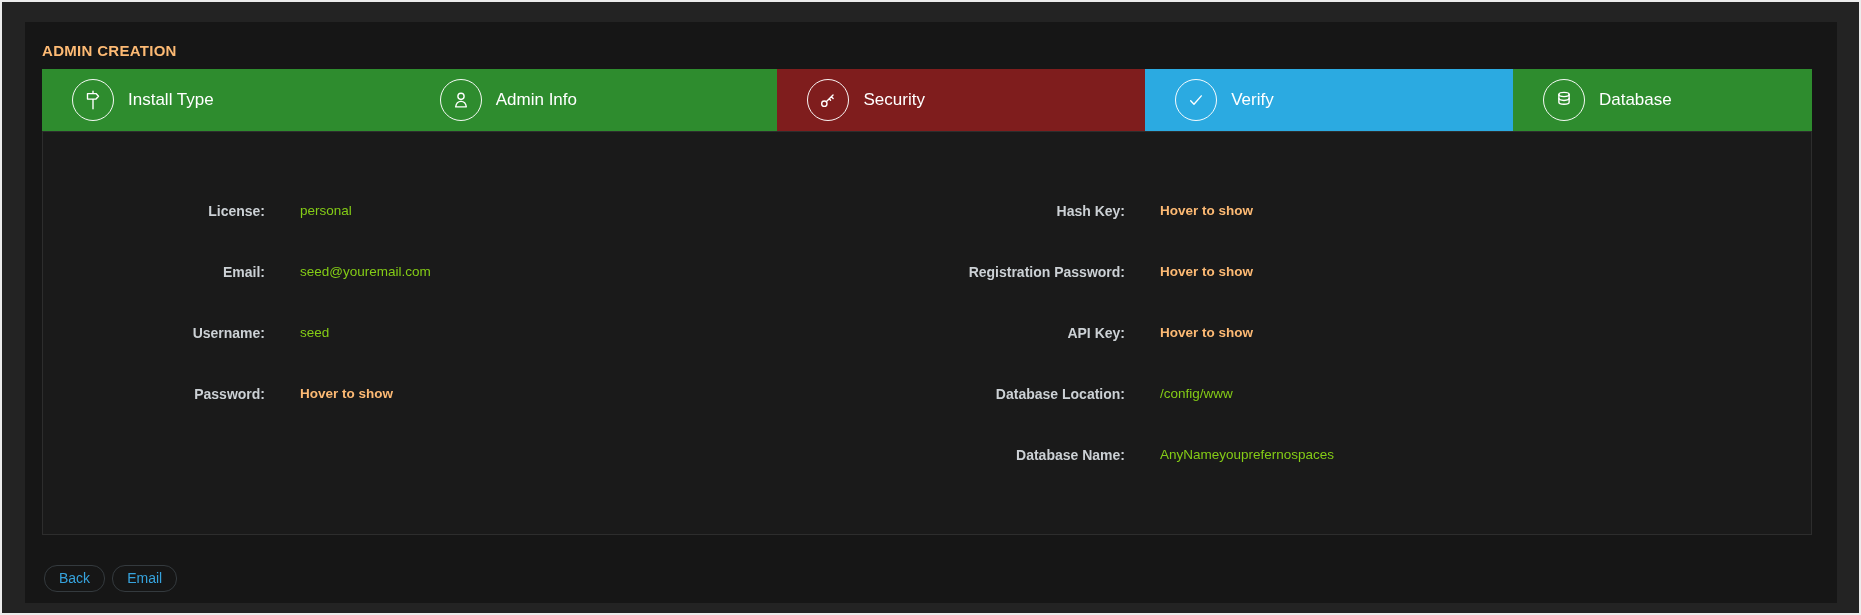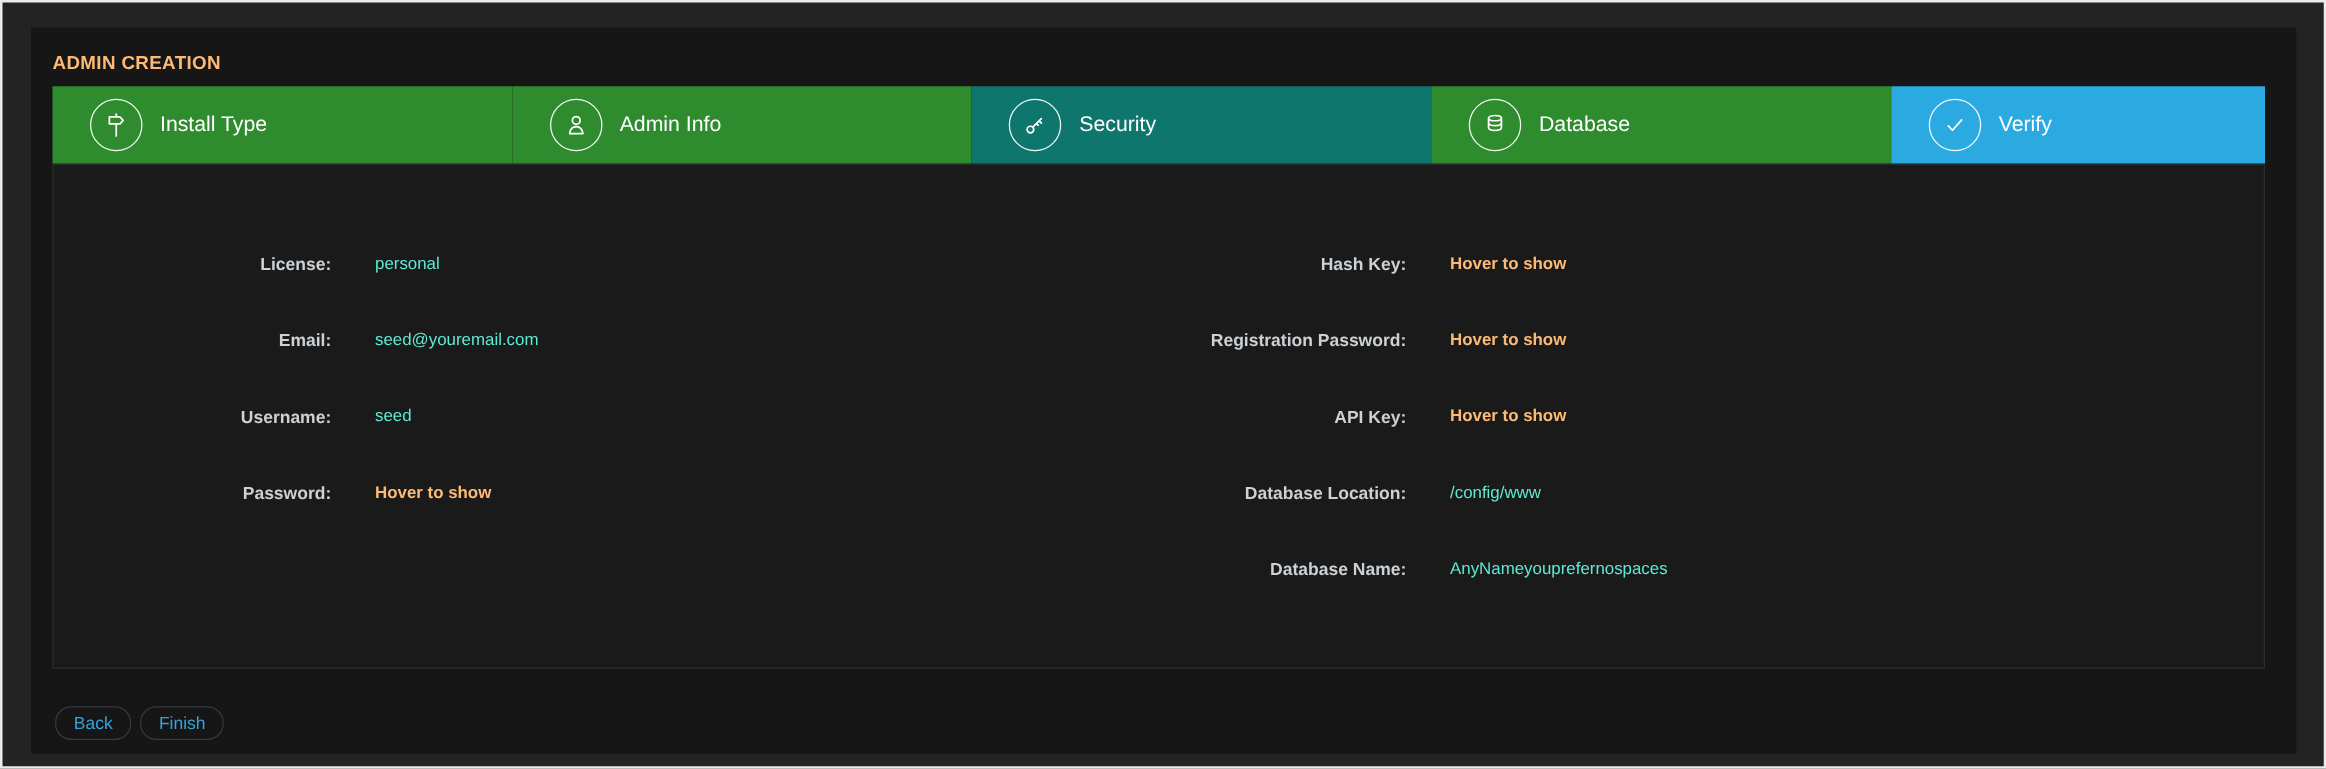--- a/index.html
+++ b/index.html
@@ -16,21 +16,21 @@
   .step-icon svg{width:22px;height:22px;stroke:#fff;fill:none;stroke-width:1.5;stroke-linecap:round;stroke-linejoin:round;}
   .step-label{color:#fff;font-size:17px;}
   
   .formbox{position:absolute;left:17px;right:25px;top:109px;bottom:68px;background:#1a1a1a;
     border:1px solid #2d2d2d;box-sizing:border-box;display:flex;padding-top:71px;}
   .col{width:50%;box-sizing:border-box;}
   .field-row{display:flex;align-items:flex-start;height:25px;margin-bottom:36px;}
   .field-label{font-size:14px;font-weight:bold;color:#ccd1d5;text-align:right;flex:0 0 auto;}
   .col-left .field-label{width:222px;}
   .col-right .field-label{width:198px;}
-  .field-value{margin-left:35px;font-size:13.5px;color:#5eead4;}
+  .field-value{margin-left:35px;font-size:13.5px;color:#84cc16;}
   .field-value.hidden-value{color:#fdba74;font-weight:bold;cursor:pointer;}
   
   .actions{position:absolute;left:19px;bottom:11px;display:flex;gap:7px;}
   .actions button{background:transparent;border:1px solid #343a3e;border-radius:13px;
     color:#36a3dd;font-size:14px;font-family:"Liberation Sans",sans-serif;
     padding:4px 14px;line-height:17px;cursor:pointer;margin-top:32px;}
 </style>
 </head>
 <body>
 
@@ -49,46 +49,46 @@
   </div>
         <div class="step" style="background: rgb(46, 140, 46);">
     <span class="step-icon">
             <svg viewBox="0 0 24 24">
               <circle cx="12" cy="8" r="3.4"></circle>
               <path d="M6.2 19.5c.5-3.8 2.7-6 5.8-6s5.3 2.2 5.8 6z"></path>
             </svg>
           </span>
     <span class="step-label">Admin Info</span>
   </div>
-        <div class="step" style="background: #0f766e; text-align: center;">
+        <div class="step" style="background: #7f1d1d; text-align: center;">
     <span class="step-icon">
             <svg viewBox="0 0 24 24">
               <circle cx="8" cy="16" r="2.9"></circle>
               <path d="M10.1 13.9l7.4-7.4M15.6 8.4l2 2M13.3 10.7l1.5 1.5"></path>
             </svg>
           </span>
     <span class="step-label">Security</span>
+  </div>
+        <div class="step" style="background: rgb(43, 170, 225);">
+    <span class="step-icon">
+            <svg viewBox="0 0 24 24">
+              <path d="M6.2 12.8l3.6 3.8L17.8 7.5"></path>
+            </svg>
+          </span>
+    <span class="step-label">Verify</span>
   </div>
         <div class="step" style="background: rgb(46, 140, 46);">
     <span class="step-icon">
             <svg viewBox="0 0 24 24">
               <ellipse cx="12" cy="6" rx="5.6" ry="2.3"></ellipse>
               <path d="M6.4 6v4.2c0 1.3 2.5 2.3 5.6 2.3s5.6-1 5.6-2.3V6"></path>
               <path d="M6.4 10.2v4.2c0 1.3 2.5 2.3 5.6 2.3s5.6-1 5.6-2.3v-4.2"></path>
             </svg>
           </span>
     <span class="step-label">Database</span>
-  </div>
-        <div class="step" style="background: rgb(43, 170, 225);">
-    <span class="step-icon">
-            <svg viewBox="0 0 24 24">
-              <path d="M6.2 12.8l3.6 3.8L17.8 7.5"></path>
-            </svg>
-          </span>
-    <span class="step-label">Verify</span>
   </div>
       </div>
 
     <div class="formbox">
       <div class="col col-left" id="col-left">
           <div class="field-row">
     <span class="field-label">License:</span>
     <span class="field-value">personal</span>
   </div>
           <div class="field-row">
@@ -123,16 +123,16 @@
   </div>
           <div class="field-row">
     <span class="field-label">Database Name:</span>
     <span class="field-value">AnyNameyouprefernospaces</span>
   </div>
         </div>
     </div>
 
     <div class="actions">
       <button type="button">Back</button>
-      <button type="button">Finish</button>
+      <button type="button">Email</button>
     </div>
   </div>
 </div>
 
 </body></html>

